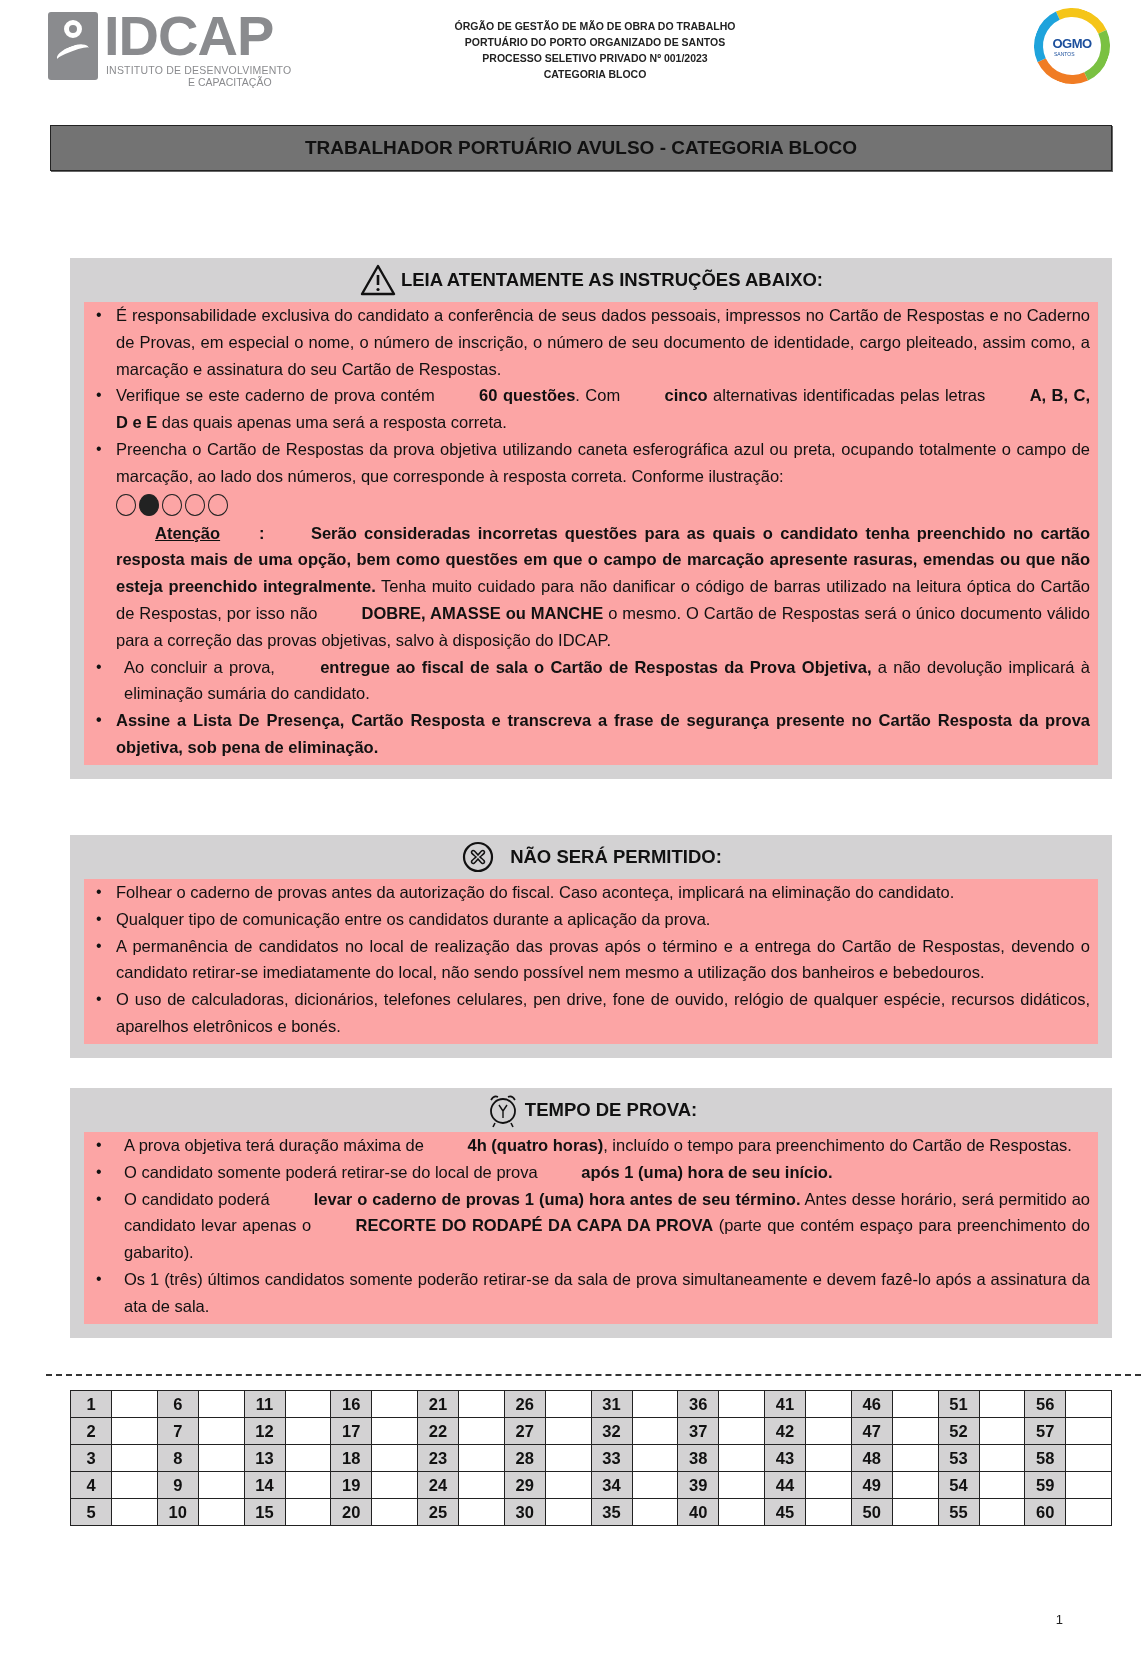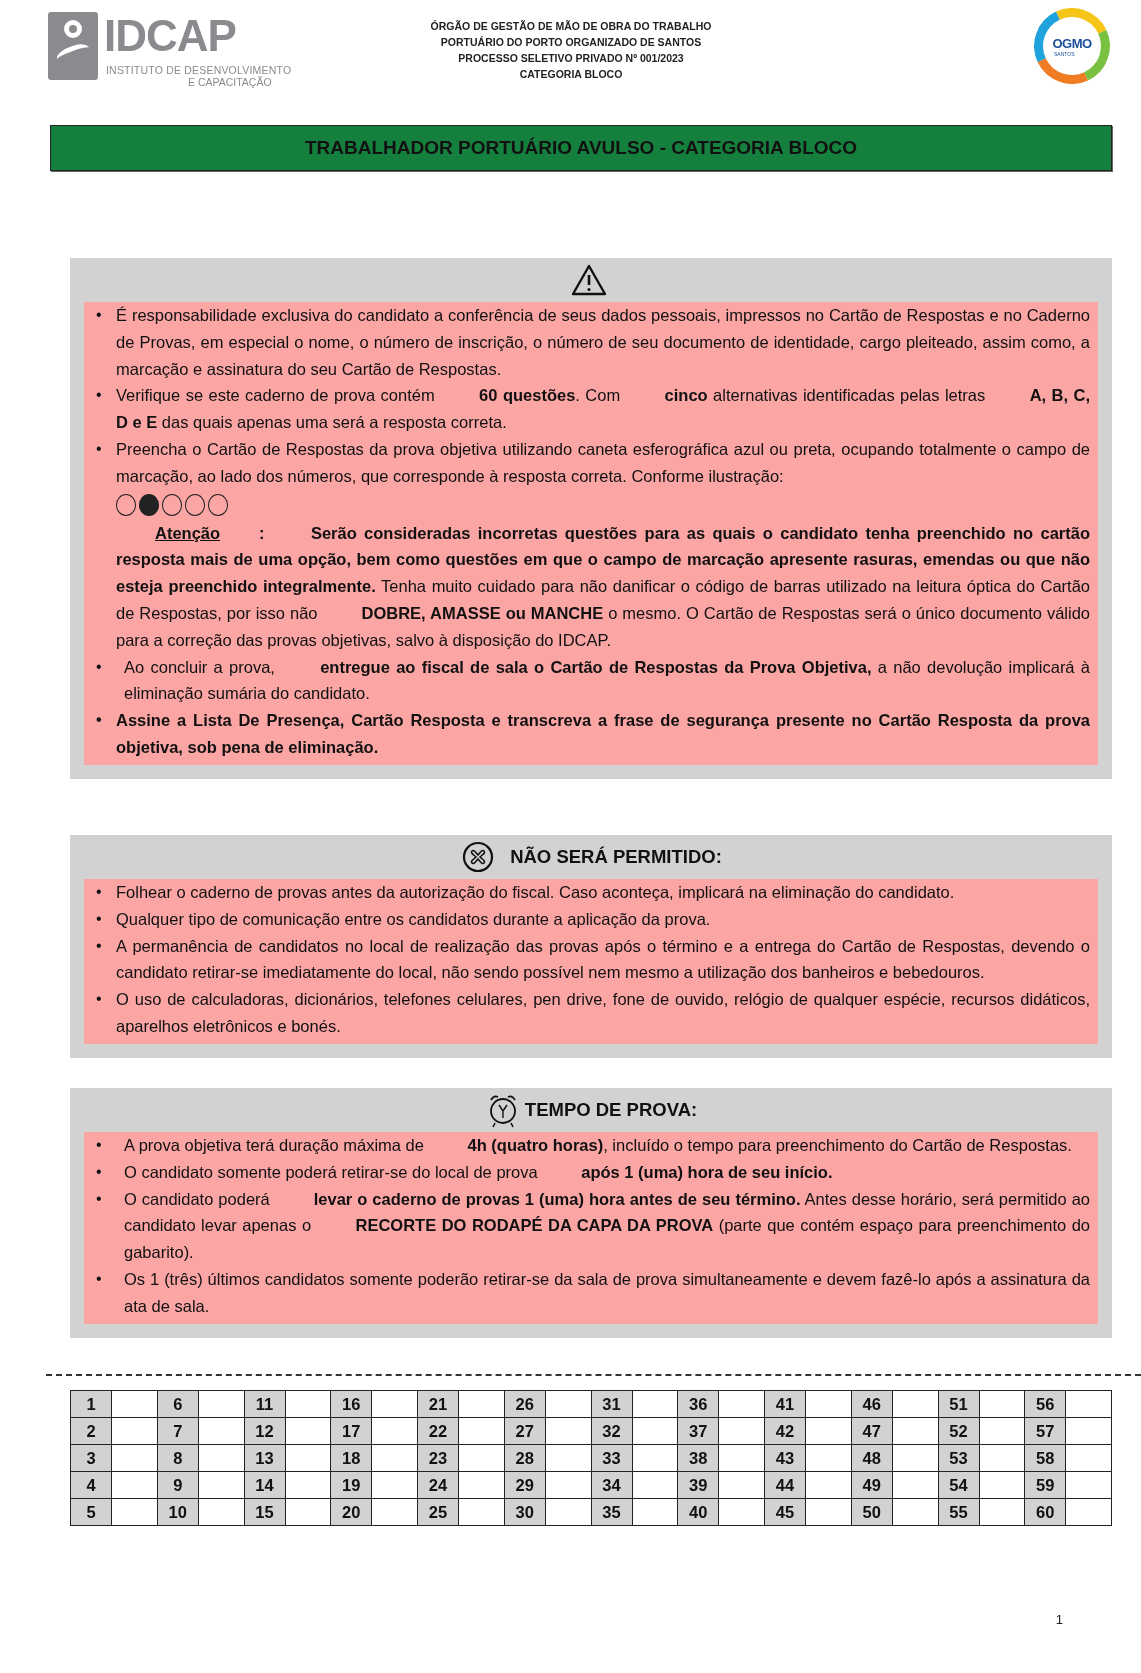--- a/index.html
+++ b/index.html
@@ -5,35 +5,35 @@
   html, body { margin:0; padding:0; background:#ffffff; }
   body { width:1141px; height:1673px; position:relative; overflow:hidden;
          font-family:"Liberation Sans", sans-serif; color:#111; }
   .abs { position:absolute; }
 
   
   .logo-idcap { left:48px; top:12px; width:210px; height:72px; }
   .logo-mark { position:absolute; left:0; top:0; width:50px; height:68px; background:#8a8b8e; border-radius:3px; }
   .logo-mark::before { content:""; position:absolute; left:16px; top:8px; width:18px; height:18px; border:5px solid #fff; border-radius:50%; box-sizing:border-box; }
   .logo-mark::after { content:""; position:absolute; left:8px; top:34px; width:34px; height:10px; border-top:5px solid #fff; border-radius:50%; transform:rotate(-20deg); }
-  .logo-word { position:absolute; left:56px; top:-6px; font-size:44px; font-weight:bold; color:#8a8b8e; letter-spacing:-1px; line-height:60px; }
+  .logo-word { position:absolute; left:56px; top:-6px; font-size:56px; font-weight:bold; color:#8a8b8e; letter-spacing:-1px; line-height:60px; }
   .logo-sub1 { position:absolute; left:58px; top:52px; font-size:10.5px; color:#8a8b8e; letter-spacing:0.2px; white-space:nowrap; }
   .logo-sub2 { position:absolute; left:140px; top:64px; font-size:10.5px; color:#8a8b8e; white-space:nowrap; }
 
-  .org-block { left:406px; top:18px; width:330px; text-align:center; font-size:10.5px; font-weight:bold; line-height:16px; color:#222; }
+  .org-block { left:430px; top:18px; width:330px; text-align:center; font-size:10.5px; font-weight:bold; line-height:16px; color:#222; }
 
   .logo-ogmo { left:1030px; top:4px; width:84px; height:84px; }
   .ring { position:absolute; left:4px; top:4px; width:76px; height:76px; border-radius:50%;
           border:9px solid transparent; box-sizing:border-box;
           border-top-color:#f5c518; border-right-color:#7ac142; border-bottom-color:#f07c24; border-left-color:#1ea3dc; transform:rotate(20deg); }
   .ogmo-text { position:absolute; left:0; top:32px; width:84px; text-align:center; font-size:13px; font-weight:bold; color:#1b4f9c; letter-spacing:-0.5px; }
   .ogmo-sub { position:absolute; left:24px; top:47px; font-size:5px; color:#1b4f9c; }
 
   
-  .title-bar { left:50px; top:125px; width:1062px; height:46px; background:#15803d; border:1.5px solid #222; box-sizing:border-box;
+  .title-bar { left:50px; top:125px; width:1062px; height:46px; background:#737373; border:1.5px solid #222; box-sizing:border-box;
                box-shadow:1px 1px 0 #666; display:flex; align-items:center; justify-content:center; font-weight:bold; font-size:19px; color:#111; }
 
   
   .section { position:absolute; left:70px; width:1042px; background:#d3d2d3; box-sizing:border-box; padding:0 14px 14px 14px; }
   .section-head { height:44px; display:flex; align-items:center; justify-content:center; font-weight:bold; font-size:18.5px; color:#111; }
   .section-head svg { margin-right:4px; }
   .section-body { background:#fca5a5; padding:0 8px 4px 8px; }
   ul.items { list-style:none; margin:0; padding:0; }
   ul.items li { position:relative; padding-left:24px; font-size:16.5px; line-height:26.8px; text-align:justify; }
   ul.items li::before { content:"\2022"; position:absolute; left:4px; top:0; font-size:16px; }
@@ -80,20 +80,21 @@
 
 <div class="abs title-bar">TRABALHADOR PORTUÁRIO AVULSO - CATEGORIA BLOCO</div>
 
 <div class="section" style="top:258px;">
   <div class="section-head">
     <svg width="38" height="34" viewBox="0 0 38 34">
       <path d="M19 3 L35 31 L3 31 Z" fill="none" stroke="#111" stroke-width="2.4" stroke-linejoin="round"></path>
       <line x1="19" y1="12" x2="19" y2="22" stroke="#111" stroke-width="2.6"></line>
       <circle cx="19" cy="26.5" r="1.6" fill="#111"></circle>
     </svg>
+    <span>LEIA ATENTAMENTE AS INSTRUÇÕES ABAIXO:</span>
   </div>
   <div class="section-body">
     <ul class="items">
       <li><span>É responsabilidade exclusiva do candidato a conferência de seus dados pessoais, impressos no Cartão de Respostas e no Caderno de Provas, em especial o nome, o número de inscrição, o número de seu documento de identidade, cargo pleiteado, assim como, a marcação e assinatura do seu Cartão de Respostas.</span></li>
       <li>
         <span>Verifique se este caderno de prova contém </span><span class="b">60 questões</span><span>. Com </span><span class="b">cinco</span><span> alternativas identificadas pelas letras </span><span class="b">A, B, C, D e E</span><span> das quais apenas uma será a resposta correta.</span>
       </li>
       <li>
         <span>Preencha o Cartão de Respostas da prova objetiva utilizando caneta esferográfica azul ou preta, ocupando totalmente o campo de marcação, ao lado dos números, que corresponde à resposta correta. Conforme ilustração:</span>
         <div class="bubbles">

